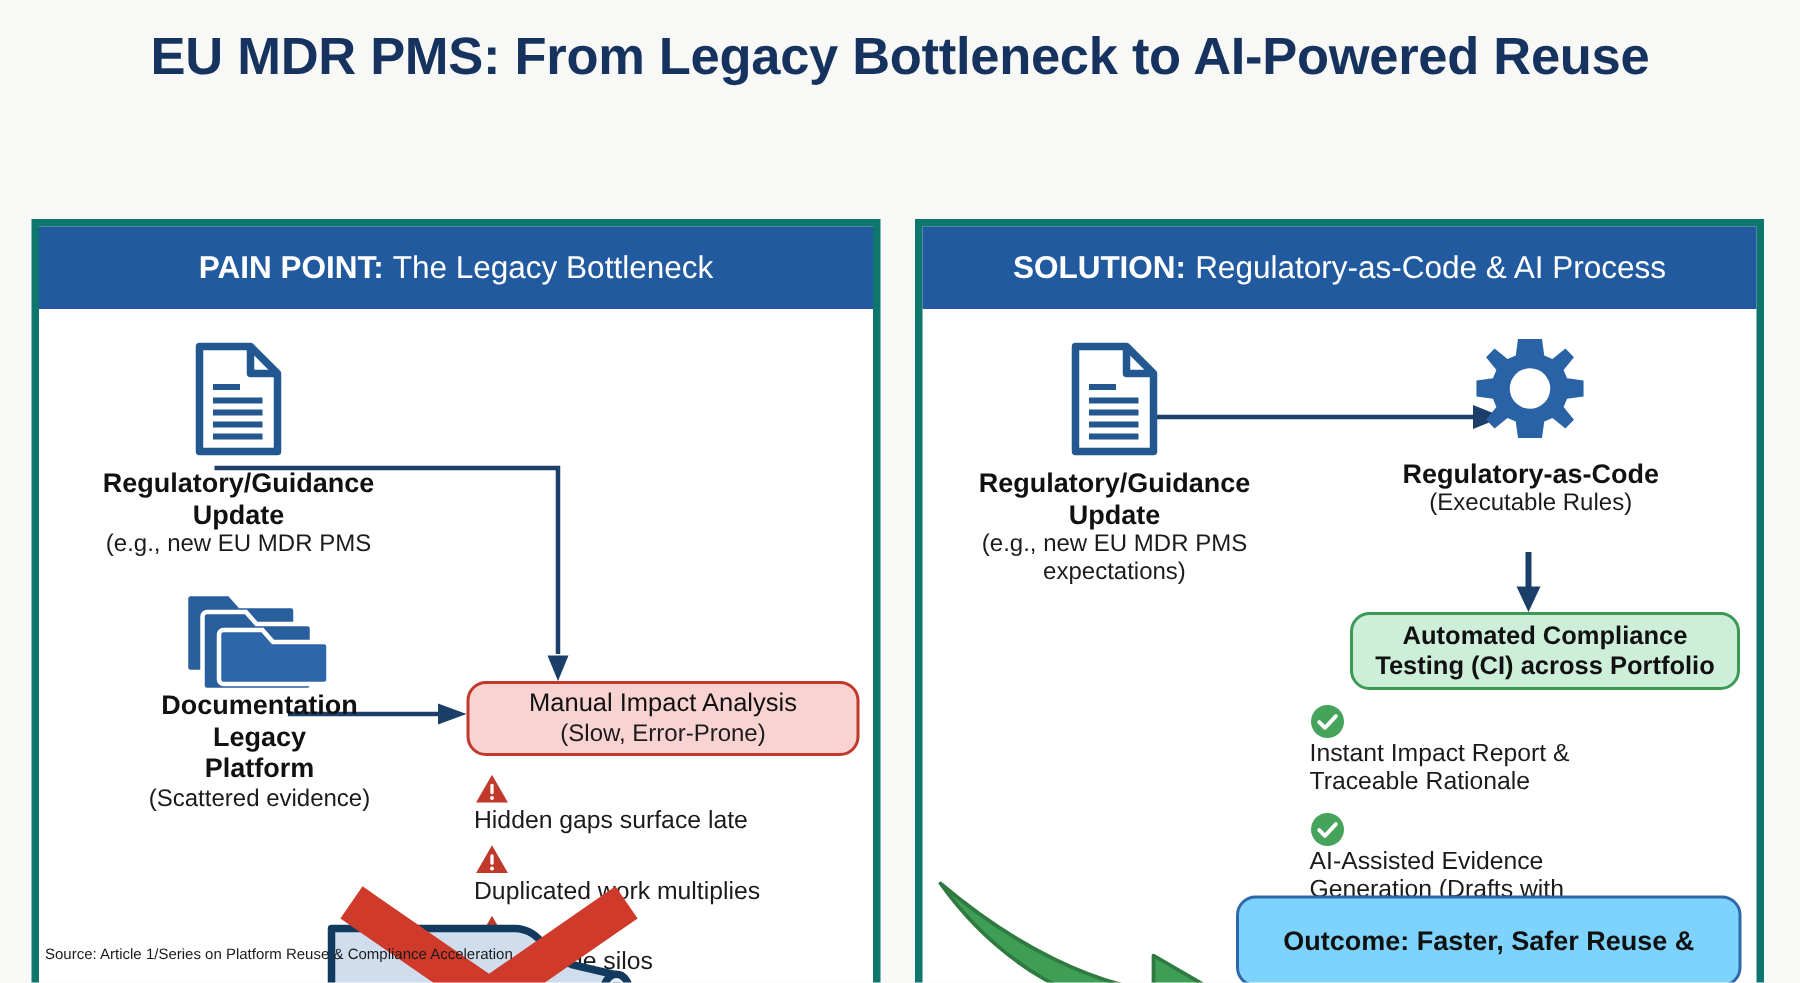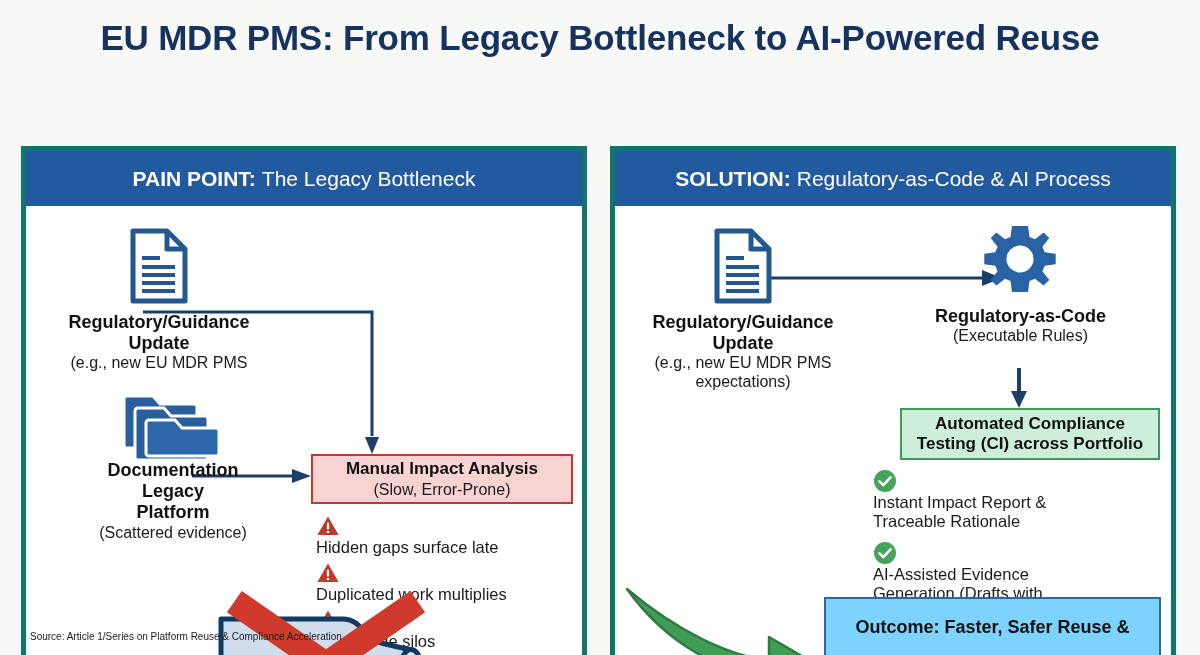--- a/index.html
+++ b/index.html
@@ -96,26 +96,27 @@
   
   .box {
     position: absolute;
     box-sizing: border-box;
     display: flex;
     flex-direction: column;
     align-items: center;
     justify-content: center;
     text-align: center;
     line-height: 1.2;
+    border-radius: 13px;
   }
   .box-pink {
     background: #f9d2d2;
     border: 2px solid #c0392b;
   }
-  .box-pink .l1 { font-weight: bold; font-size: 17px; color: #111; }
+  .box-pink .l1 { font-weight: normal; font-size: 17px; color: #111; }
   .box-pink .l2 { font-size: 16px; color: #1b1b1b; }
 
   .box-green {
     background: #cdeed8;
     border: 2px solid #3c9a54;
   }
   .box-green .l1, .box-green .l2 {
     font-weight: bold; font-size: 17px; color: #111;
   }
 

